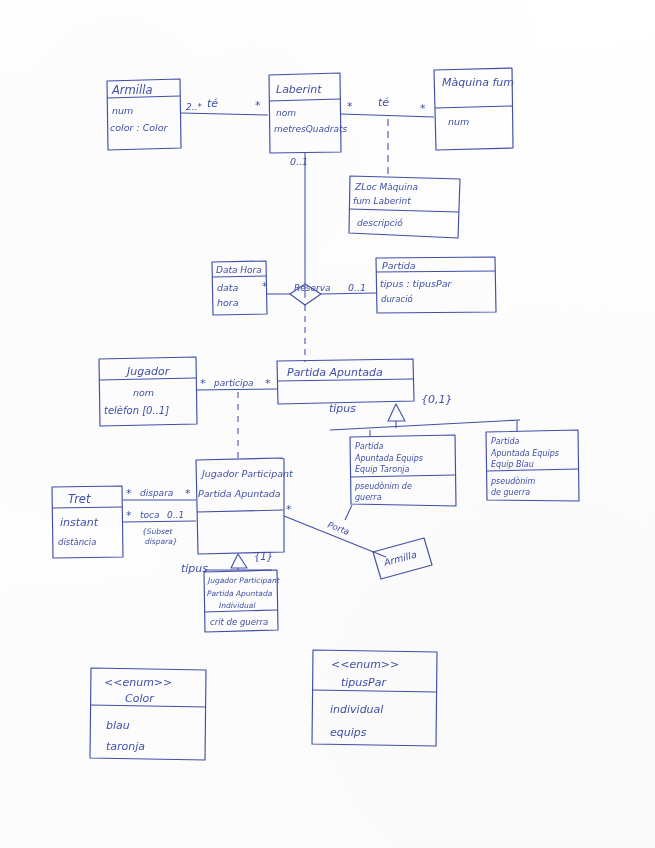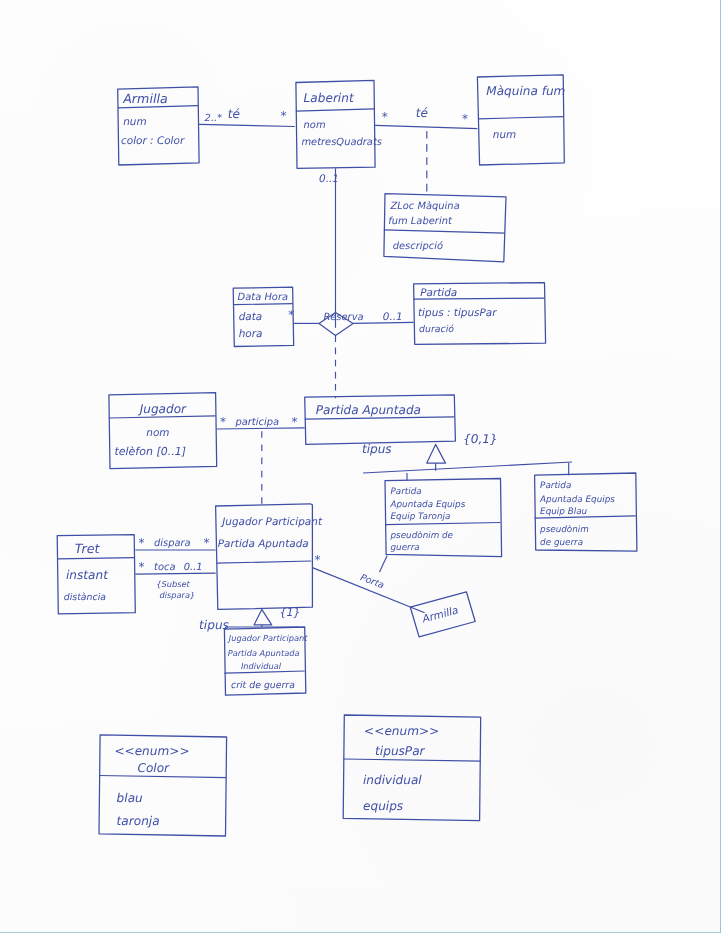--- a/index.html
+++ b/index.html
@@ -5,21 +5,21 @@
 <style>
   html, body {
     margin: 0;
     padding: 0;
     background: #ffffff;
   }
   #page {
     position: relative;
     width: 655px;
     height: 848px;
-    background: #0369a1;
+    background: #bef264;
     overflow: hidden;
     font-family: "DejaVu Sans", sans-serif;
   }
   #ink-layer {
     position: absolute;
     left: 0; top: 0;
     width: 655px;
     height: 848px;
   }
   .paper-noise {

